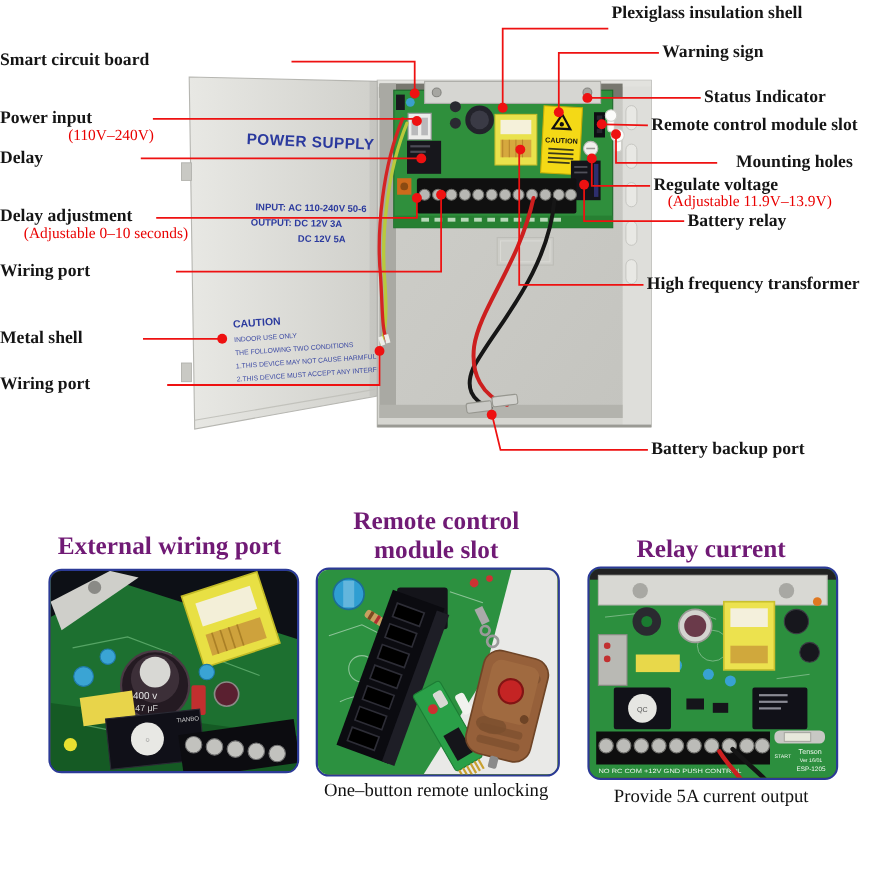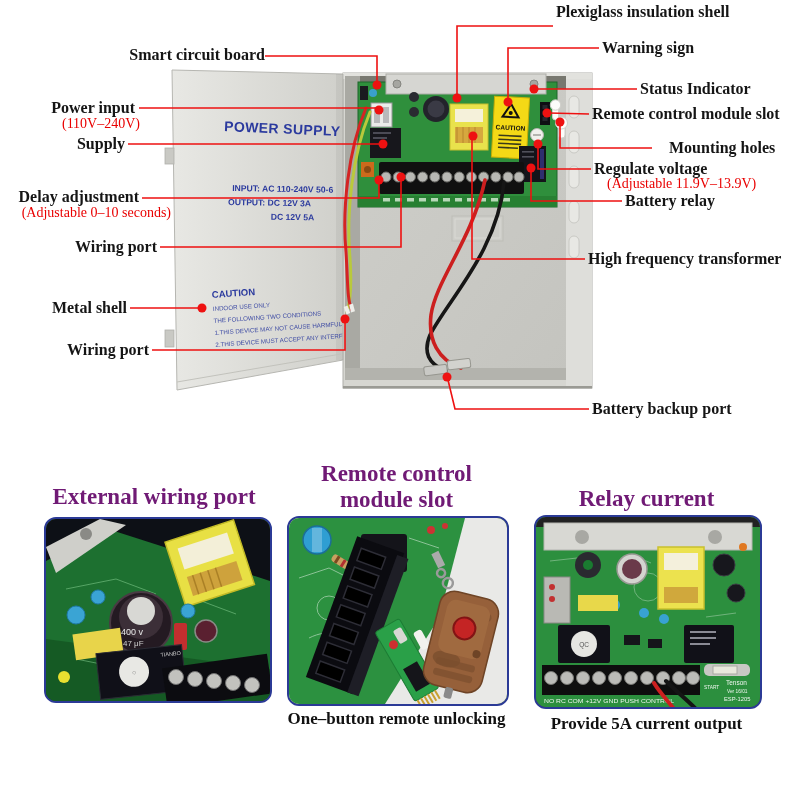--- a/index.html
+++ b/index.html
@@ -5,31 +5,31 @@
   html,body{margin:0;padding:0;}
   body{
     width:800px;height:800px;position:relative;background:#ffffff;
     font-family:"Liberation Serif", serif;overflow:hidden;
   }
   .callout{
     position:absolute;font-weight:bold;font-size:16px;line-height:18px;
     color:#151515;white-space:nowrap;
   }
   .callout.right-col{text-align:left;}
-  .callout.left-col{text-align:right;}
+  .callout.left-col{}
   .callout-sub{
     position:absolute;font-weight:normal;font-size:14px;line-height:16px;
     color:#e90000;white-space:nowrap;
   }
   .section-title{
     position:absolute;font-weight:bold;font-size:23px;line-height:25px;
     color:#701a75;text-align:center;white-space:nowrap;
   }
   .inset-caption{
-    position:absolute;font-weight:bold;font-size:17px;color:#111;
+    position:absolute;font-weight:normal;font-size:17px;color:#111;
     text-align:center;white-space:nowrap;
   }
   .inset{
     position:absolute;border:2px solid #2b3a96;border-radius:12px;
     overflow:hidden;background:#4d7c0f;
   }
   .inset svg{display:block;width:100%;height:100%;}
   #device-layer{position:absolute;left:0;top:0;pointer-events:none;}
 </style>
 </head>
@@ -260,21 +260,21 @@
     <circle cx="538" cy="144" r="4.5"></circle>
       <circle cx="531" cy="168" r="4.5"></circle>
     <circle cx="473" cy="136" r="4.5"></circle>
       <circle cx="447" cy="377" r="4.5"></circle>
   </g>
 </svg>
 
 <div class="callout left-col" style="top:46px;left:0;width:265px">Smart circuit board</div>
 <div class="callout left-col" style="top:99px;left:0;width:135px">Power input</div>
 <div class="callout-sub" style="top:116px;left:0;width:140px;text-align:right">(110V–240V)</div>
-<div class="callout left-col" style="top:135px;left:0;width:125px">Supply</div>
+<div class="callout left-col" style="top:135px;left:0;width:125px">Delay</div>
 <div class="callout left-col" style="top:188px;left:0;width:139px">Delay adjustment</div>
 <div class="callout-sub" style="top:205px;left:0;width:171px;text-align:right">(Adjustable 0–10 seconds)</div>
 <div class="callout left-col" style="top:238px;left:0;width:157px">Wiring port</div>
 <div class="callout left-col" style="top:299px;left:0;width:127px">Metal shell</div>
 <div class="callout left-col" style="top:341px;left:0;width:149px">Wiring port</div>
 
 <div class="callout right-col" style="top:3px;left:556px">Plexiglass insulation shell</div>
 <div class="callout right-col" style="top:39px;left:602px">Warning sign</div>
 <div class="callout right-col" style="top:80px;left:640px">Status Indicator</div>
 <div class="callout right-col" style="top:105px;left:592px">Remote control module slot</div>

